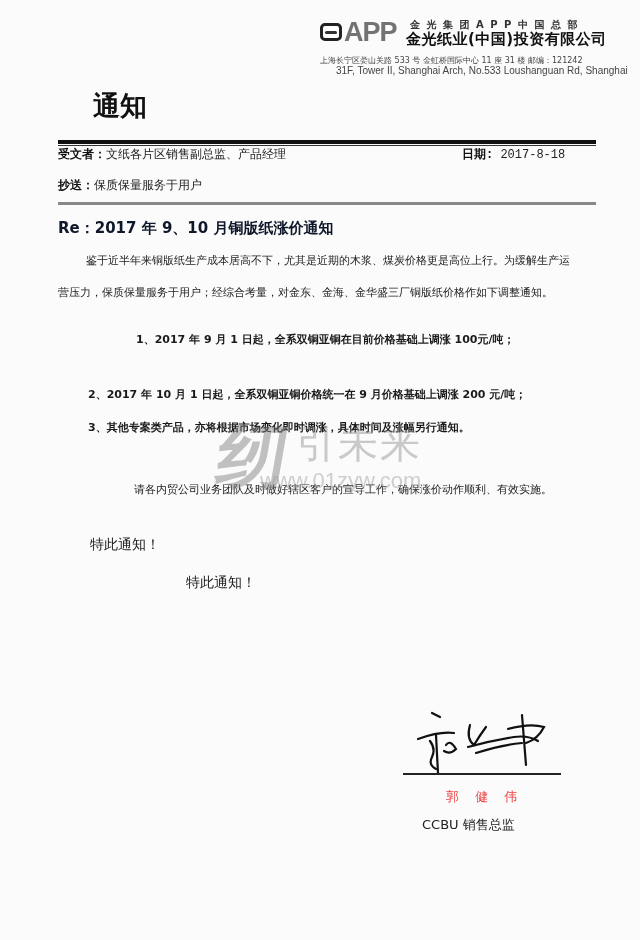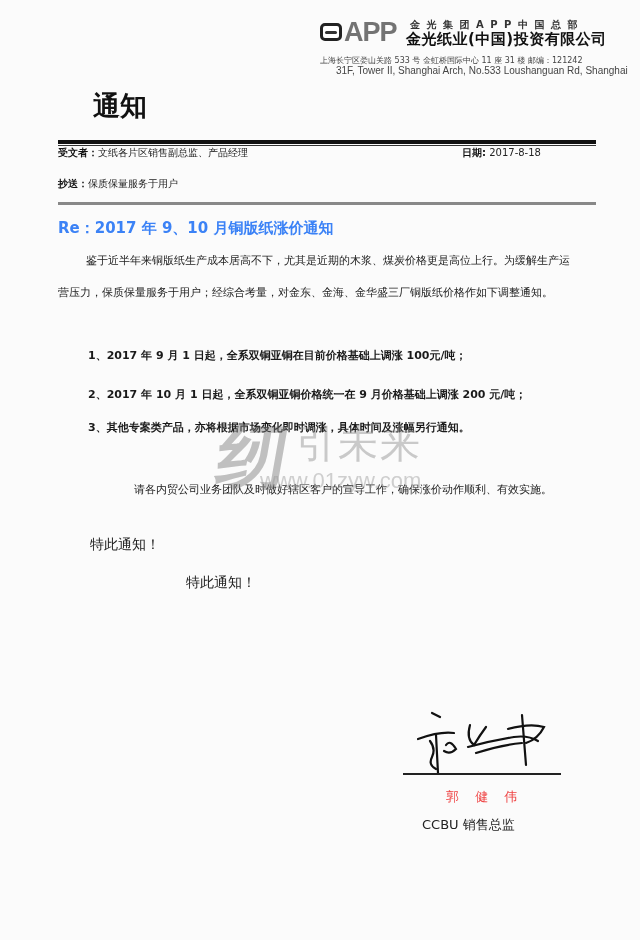--- a/index.html
+++ b/index.html
@@ -22,32 +22,32 @@
   }
   .group-name { left: 410px; top: 18px; font-size: 10px; letter-spacing: 6.5px; color: #333; font-weight: bold; }
   .company-name { left: 406px; top: 30px; font-size: 15px; font-weight: bold; color: #111; letter-spacing: 0.5px; }
   .addr-cn { left: 320px; top: 55px; font-size: 8px; color: #444; }
   .addr-en { left: 336px; top: 65px; font-size: 10px; color: #444; font-family: "Liberation Sans", sans-serif; }
   
   .title { left: 58px; top: 88px; font-size: 27px; font-weight: bold; color: #111; letter-spacing: 0px; margin-left: 35px; }
   .rule-thick { left: 58px; top: 140px; width: 538px; height: 4px; background: #111; }
   .rule-thin  { left: 58px; top: 145px; width: 538px; height: 1px; background: #333; }
   .rule-grey  { left: 58px; top: 202px; width: 538px; height: 3px; background: #888; }
-  .meta { font-size: 10px; color: #222; }
+  .meta { font-size: 12px; color: #222; font-family: Liberation Mono, monospace; }
   .meta b { font-weight: bold; color: #111; }
   .recipients { left: 58px; top: 145px; }
   .date { left: 462px; top: 145px; }
   .cc { left: 58px; top: 177px; }
   
-  .subject { left: 58px; top: 219px; font-size: 15px; font-weight: bold; color: #3b82f6; }
+  .subject { left: 58px; top: 219px; font-size: 15px; font-weight: bold; color: #0f172a; }
   .para { font-size: 11px; color: #222; line-height: 32px; }
   .p1 { left: 58px; top: 245px; width: 520px; }
   .indent { text-indent: 28px; }
   .item { font-size: 11px; font-weight: bold; color: #1a1a1a; left: 88px; }
-  .i1 { top: 348px; } .i2 { top: 387px; } .i3 { top: 420px; text-align: right; }
+  .i1 { top: 332px; margin-left: 48px; } .i2 { top: 387px; } .i3 { top: 420px; text-align: right; }
   .p2 { left: 58px; top: 474px; width: 520px; margin-left: 48px; }
   .closing1 { left: 90px; top: 536px; font-size: 14px; color: #222; }
   .closing2 { left: 186px; top: 574px; font-size: 14px; color: #222; }
   
   .wm-mark { left: 218px; top: 410px; font-size: 70px; font-weight: bold; color: rgba(120,120,120,0.45); transform: skewX(-10deg); }
   .wm-text { left: 296px; top: 416px; font-size: 40px; color: rgba(140,140,140,0.45); letter-spacing: 2px; }
   .wm-url { left: 236px; top: 468px; font-size: 22px; color: rgba(150,150,150,0.45); font-family: Liberation Sans, sans-serif; padding-left: 24px; }
   
   .sig-svg { left: 410px; top: 705px; }
   .sig-line { left: 403px; top: 773px; width: 158px; height: 2px; background: #222; }

